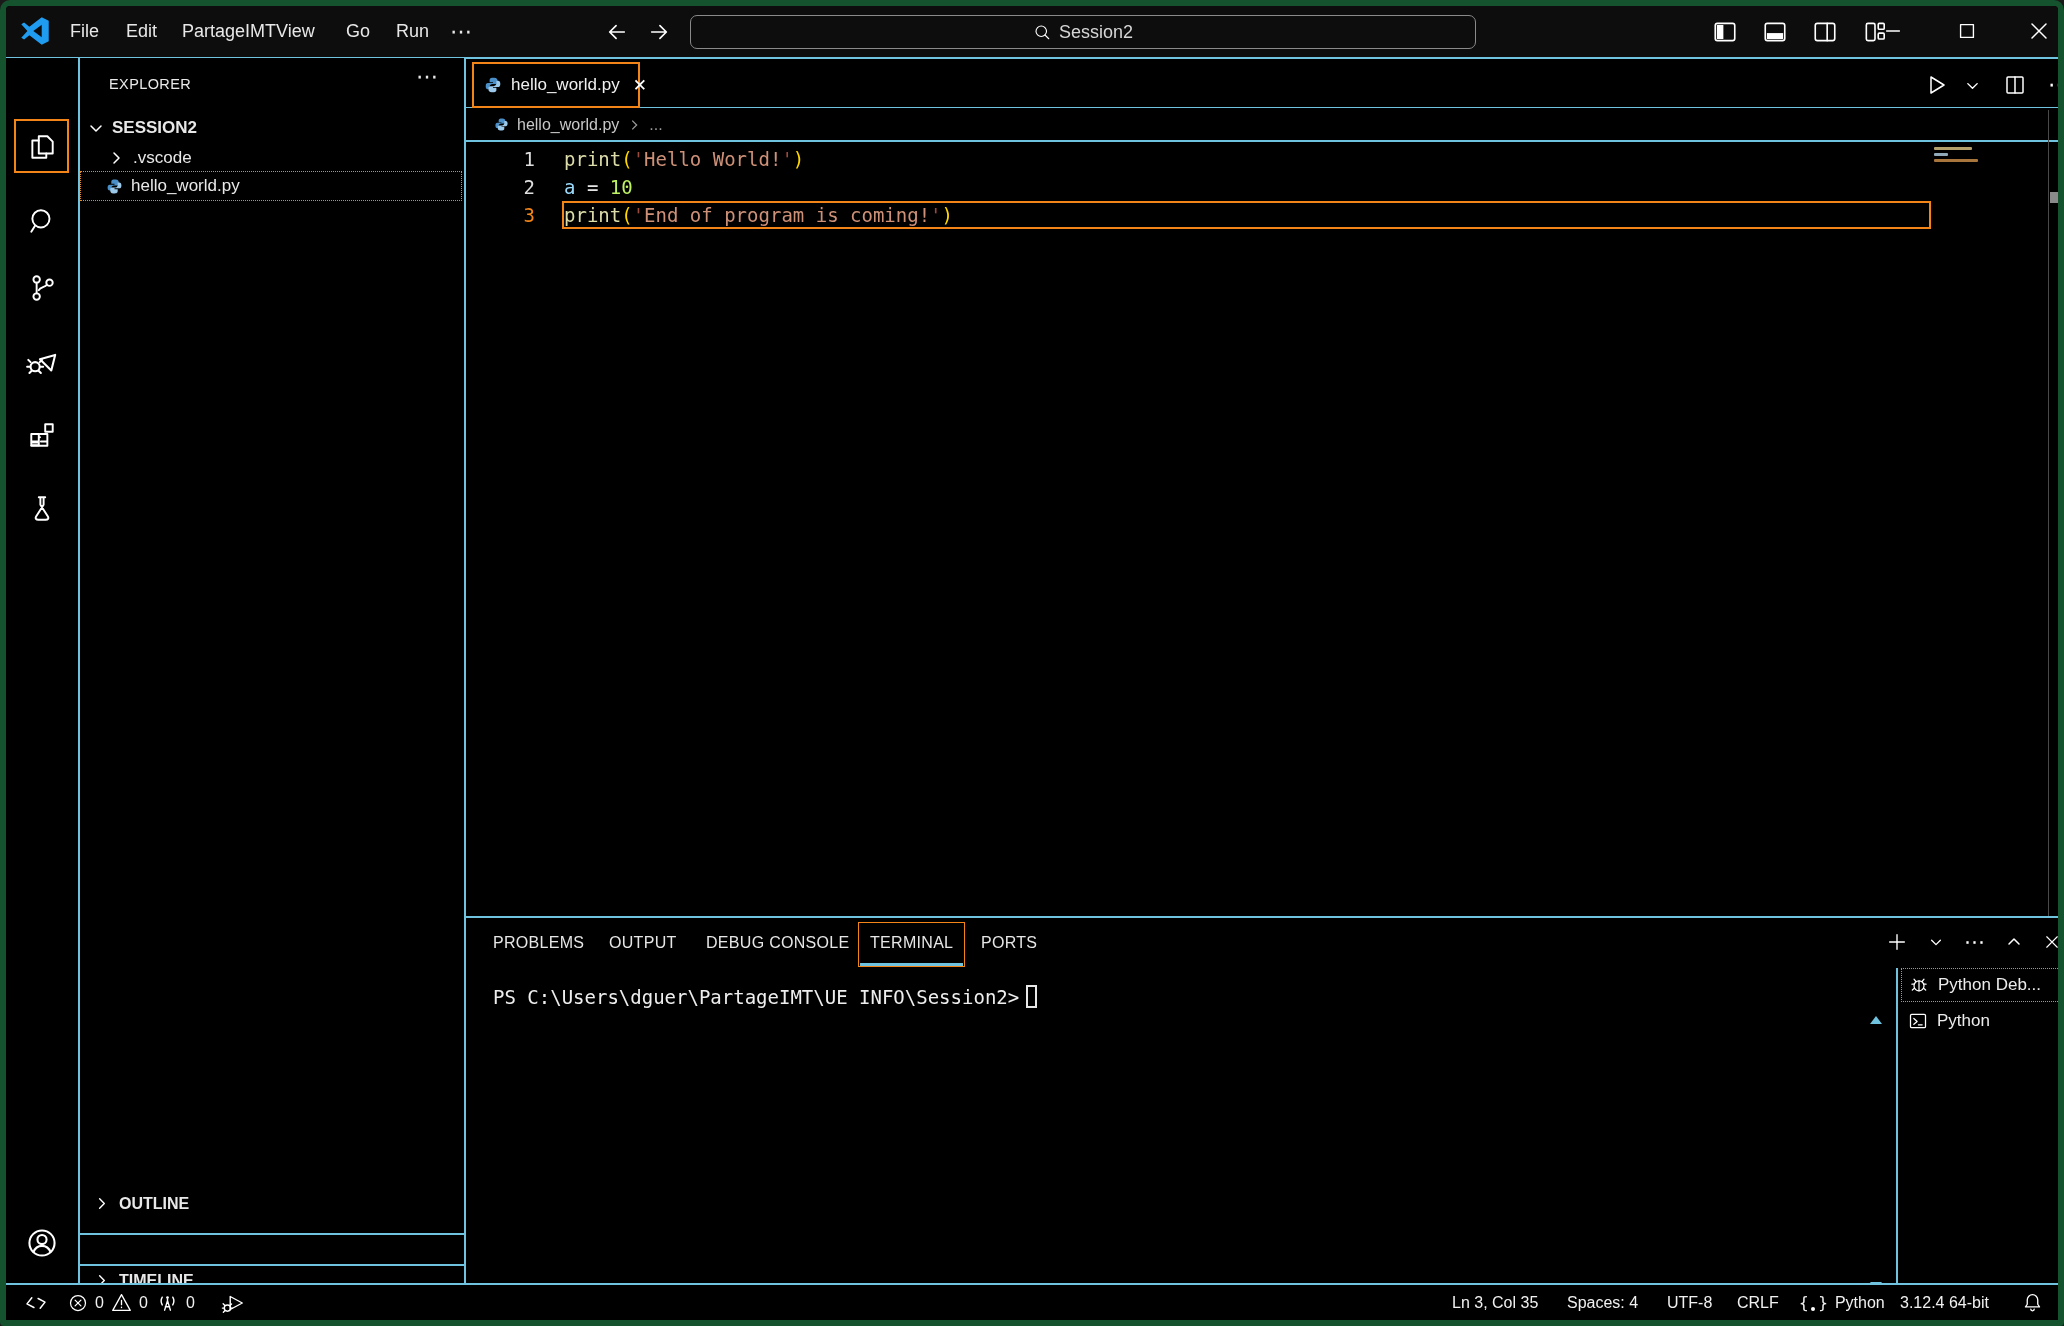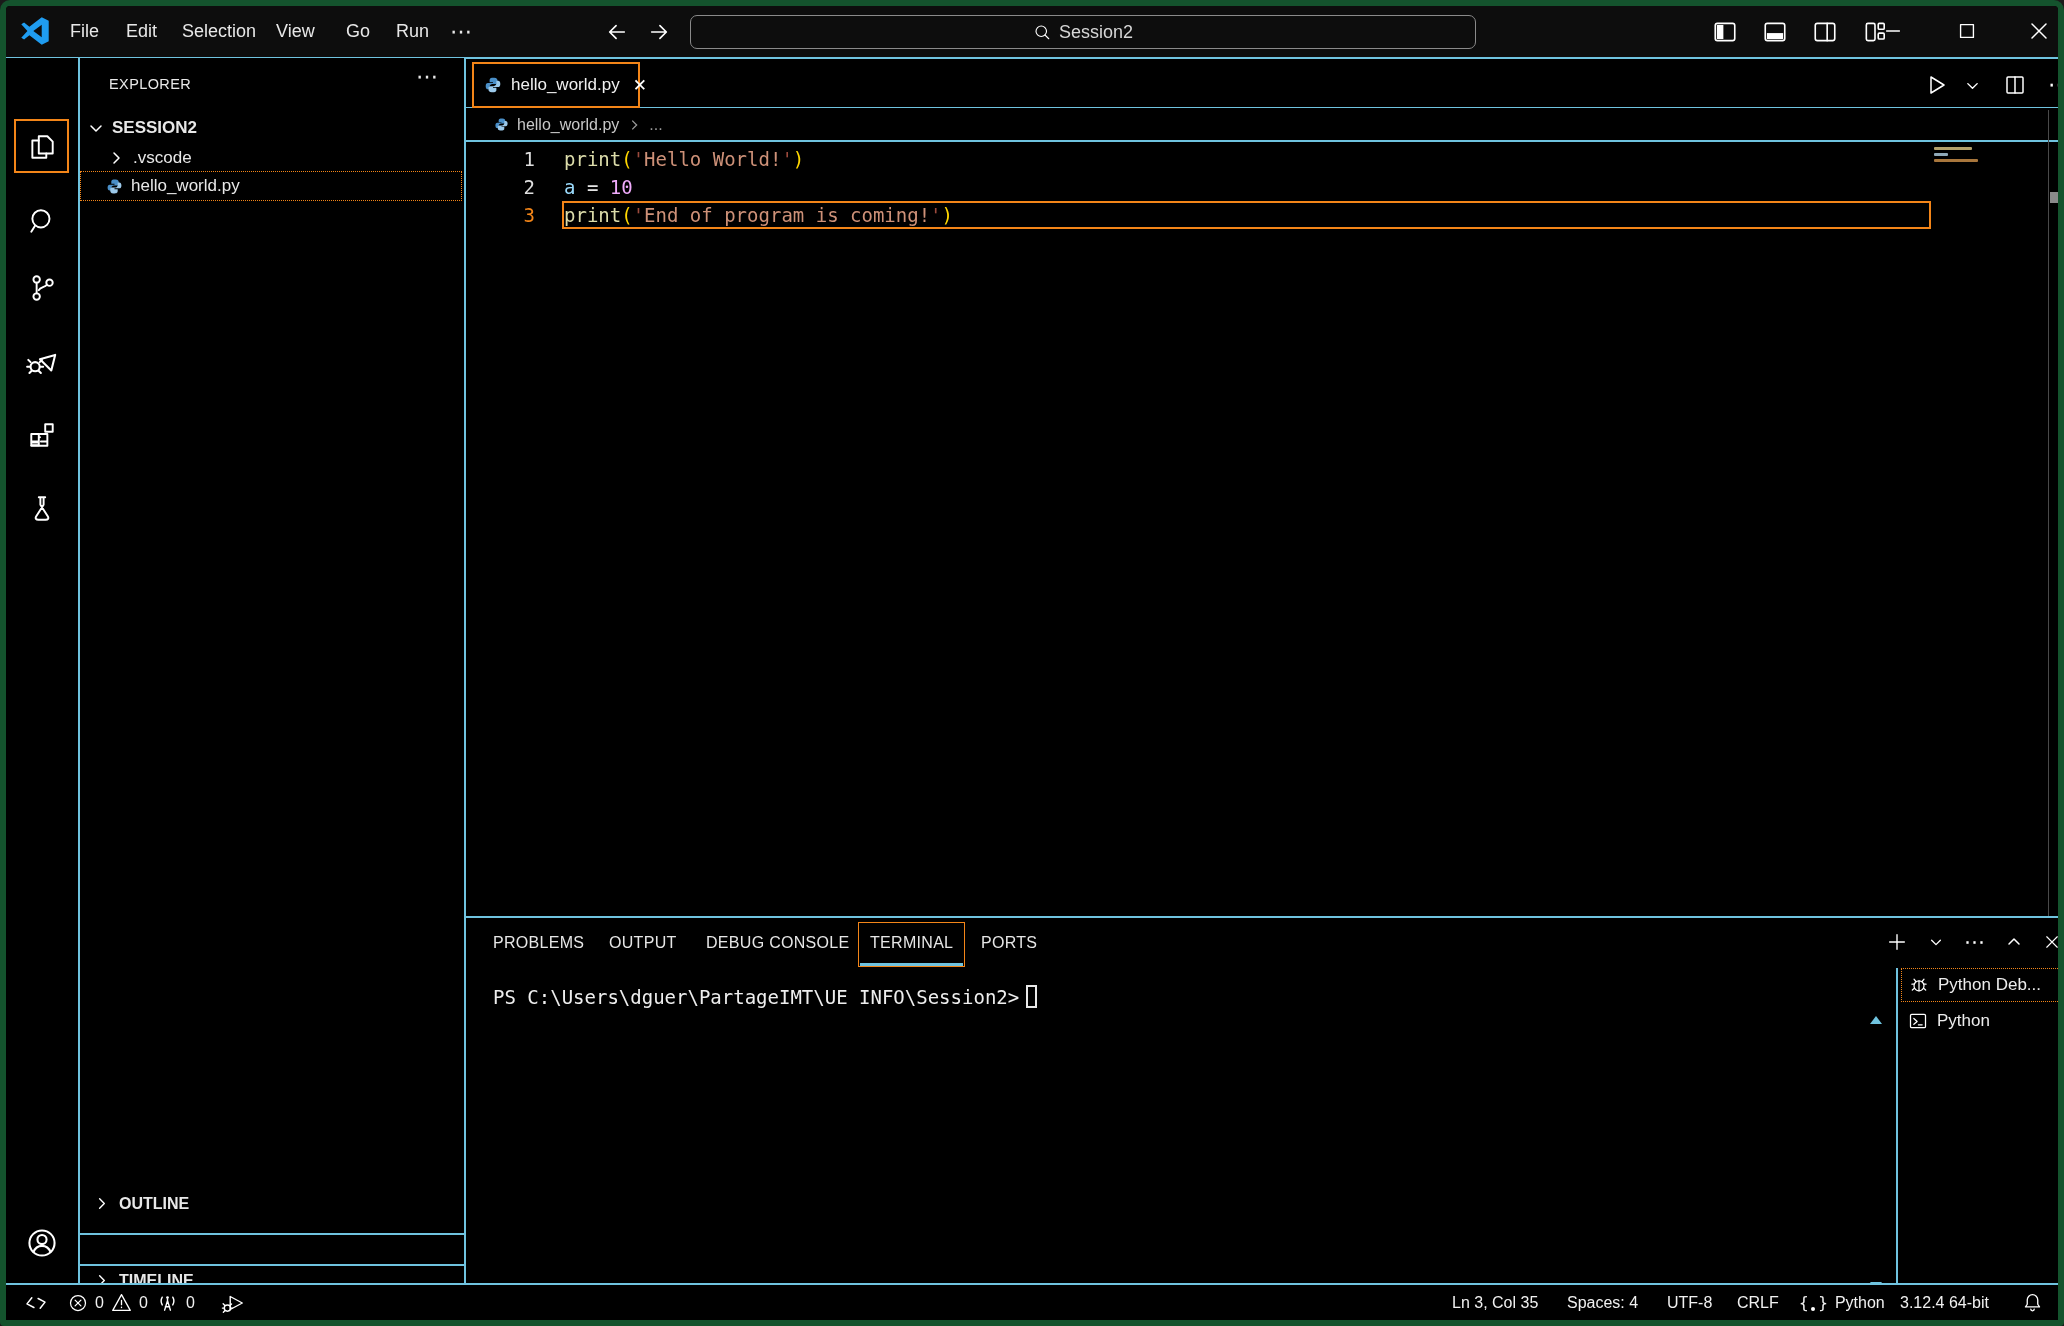--- a/index.html
+++ b/index.html
@@ -42,21 +42,21 @@
   .tab-label{font-size:17px;color:#f0f0f0;}
   .tab-close{margin-left:4px;font-size:17px;color:#fff;}
   .editor-actions{position:absolute;left:1918px;top:56px;height:46px;display:flex;align-items:center;gap:17px;}
   .breadcrumb{position:absolute;left:488px;top:103px;height:31px;display:flex;align-items:center;gap:8px;
     font-size:16px;color:#c8c8c8;}
   .code-line{position:absolute;left:459px;height:28px;font-family:"DejaVu Sans Mono",monospace;font-size:19px;line-height:28px;}
   .ln{position:absolute;left:0;width:70px;text-align:right;color:#dedede;}
   .ln-active{color:#F38518;}
   .code-text{position:absolute;left:99px;white-space:pre;}
   .tok-fn{color:#DCDCAA;} .tok-paren{color:#FFD700;} .tok-quote{color:#9c4a3d;}
-  .tok-str{color:#CE9178;} .tok-var{color:#9CDCFE;} .tok-op{color:#e4e4e4;} .tok-num{color:#f0abfc;}
+  .tok-str{color:#CE9178;} .tok-var{color:#9CDCFE;} .tok-op{color:#e4e4e4;} .tok-num{color:#bef264;}
   .cur-line{position:absolute;left:556px;top:195px;width:1369px;height:28px;border:2px solid #F38518;box-sizing:border-box;}
   .minimap-bar{position:absolute;height:3px;border-radius:1px;}
   .ed-scroll-lane{position:absolute;left:2042px;top:104px;width:1px;height:807px;background:#4a4a4a;}
   .ed-thumb{position:absolute;left:2044px;top:186px;width:19px;height:11px;background:#8a8a8a;}
   
   .panel-tab{position:absolute;top:912px;height:50px;display:flex;align-items:center;
     font-size:16px;letter-spacing:.3px;color:#e6e6e6;}
   .panel-tab-active-box{position:absolute;left:852px;top:916px;width:107px;height:45px;border:1px solid #F38518;box-sizing:border-box;}
   .panel-tab-active-underline{position:absolute;left:854px;top:957px;width:103px;height:3px;background:#6FC3DF;}
   .panel-actions{position:absolute;left:1880px;top:912px;height:48px;display:flex;align-items:center;gap:21px;}
@@ -89,21 +89,21 @@
         <path fill="#1f9cf0" d="M74 1 30 35 11 20 1 26 23 50 1 74 11 80 30 65 74 99 99 87 99 13 Z M74 28 74 72 44 50 Z"></path>
       </svg>
     </div>
     <div class="menu-item" style="left:60px;">
         <span>File</span>
       </div>
     <div class="menu-item" style="left:116px;">
         <span>Edit</span>
       </div>
     <div class="menu-item" style="left:172px;">
-        <span>Selection</span>
+        <span>PartageIMT</span>
       </div>
     <div class="menu-item" style="left:266px;">
         <span>View</span>
       </div>
     <div class="menu-item" style="left:336px;text-align:right;">
         <span>Go</span>
       </div>
     <div class="menu-item" style="left:386px;">
         <span>Run</span>
       </div>

